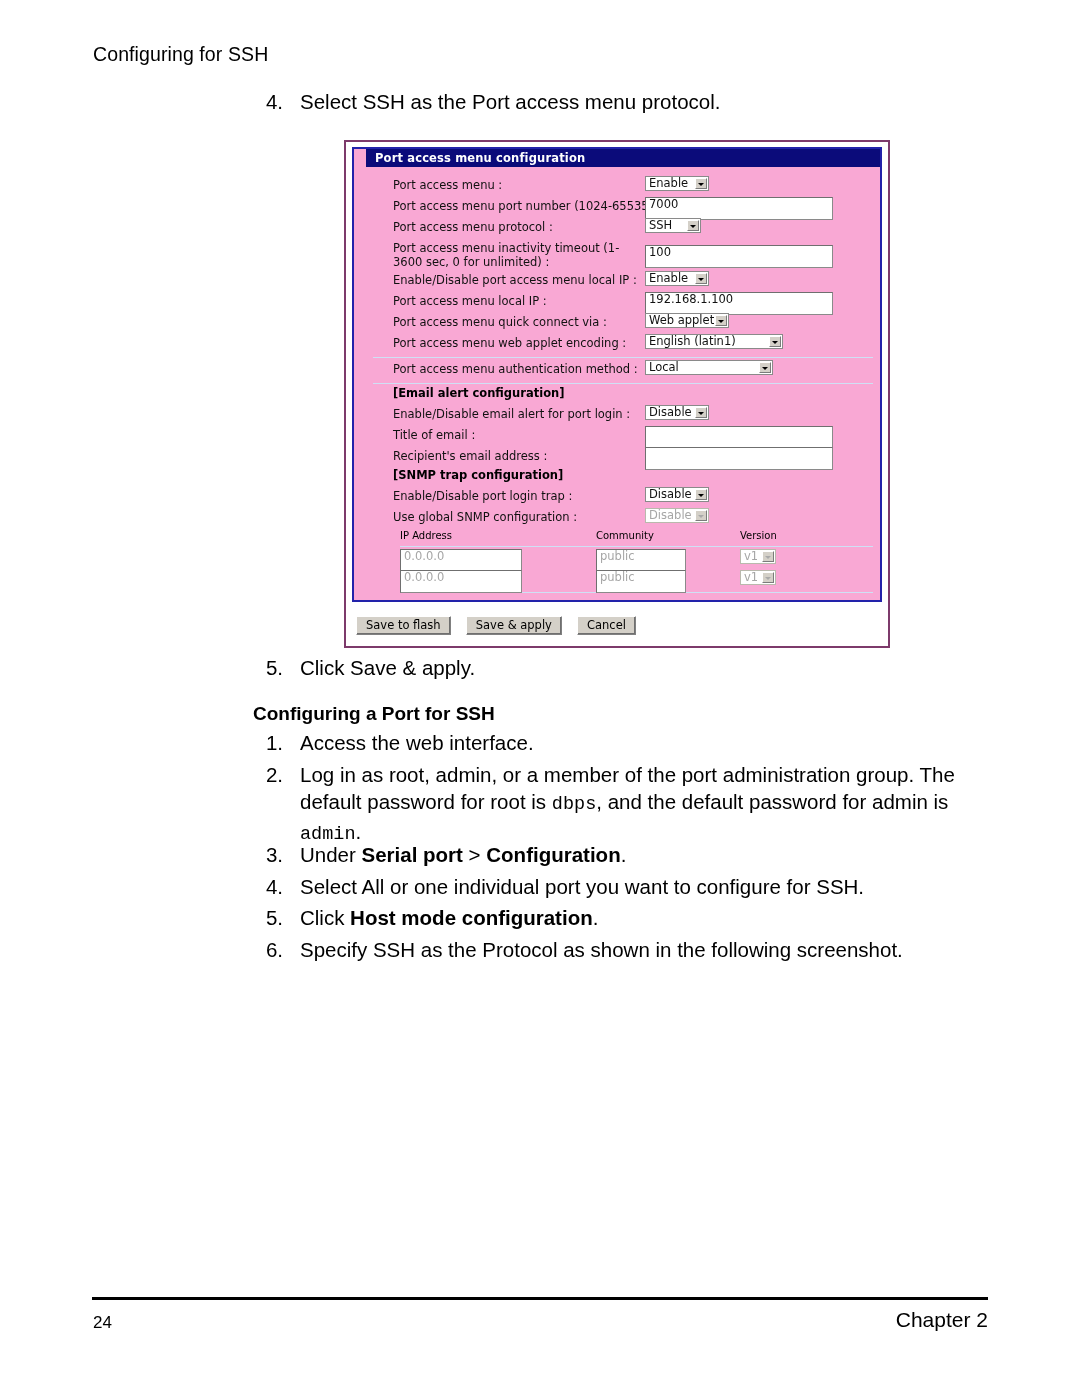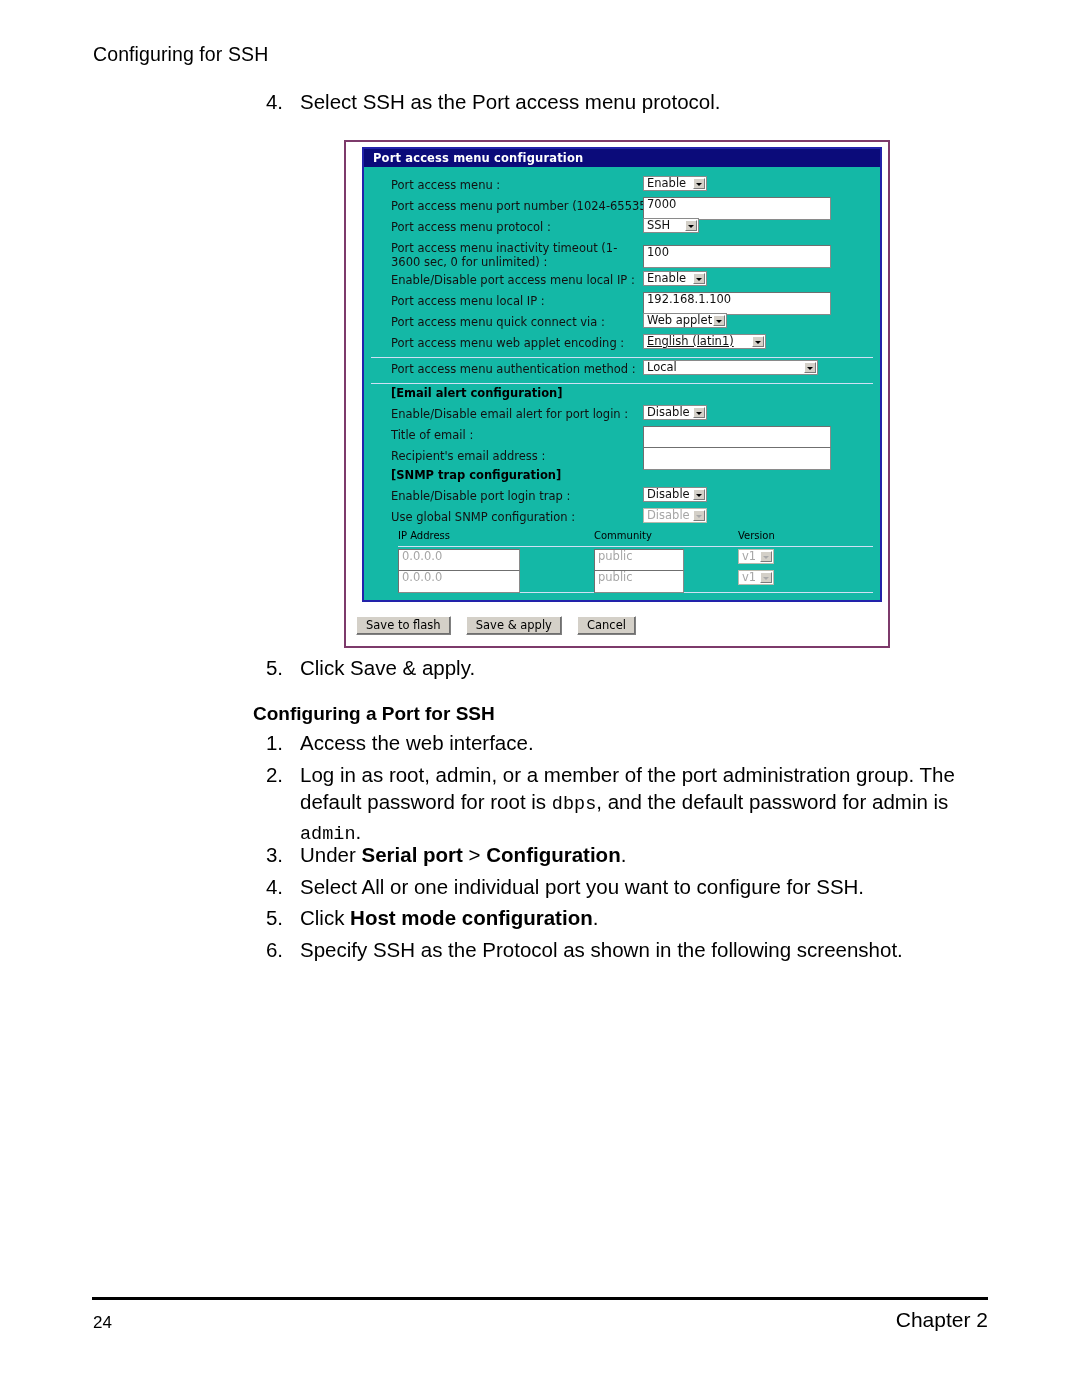--- a/index.html
+++ b/index.html
@@ -89,27 +89,28 @@
     top: 140px;
     width: 546px;
     height: 508px;
     background: #ffffff;
     border: 2px solid #7d3a6b;
     box-sizing: border-box;
     font-family: "DejaVu Sans", sans-serif;
   }
   .shot-inner {
     position: absolute;
-    left: 16px;
+    left: 6px;
     top: 5px;
     right: 6px;
     height: 455px;
     border: 2px solid #2222aa;
     box-sizing: border-box;
-    background: #14b8a6;
+    background: #f9a8d4;
+    padding-left: 12px;
   }
   .titlebar {
     height: 18px;
     background: #0b0b7a;
     color: #ffffff;
     font-size: 11.5px;
     font-weight: bold;
     line-height: 18px;
     padding-left: 9px;
     box-sizing: border-box;
@@ -335,33 +336,33 @@
             <span class="sel" style="width:84px;">
               <span>Web applet</span>
               <span class="arrow"></span>
             </span>
           </span>
         </div>
 
         <div class="frow">
           <span class="lbl">Port access menu web applet encoding :</span>
           <span class="ctl">
-            <span class="sel" style="width:123px;text-decoration:underline;">
+            <span class="sel" style="width:138px;">
               <span>English (latin1)</span>
               <span class="arrow"></span>
             </span>
           </span>
         </div>
 
         <div class="sep"></div>
 
         <div class="frow">
           <span class="lbl">Port access menu authentication method :</span>
           <span class="ctl">
-            <span class="sel" style="width:175px;">
+            <span class="sel" style="width:128px;">
               <span>Local</span>
               <span class="arrow"></span>
             </span>
           </span>
         </div>
 
         <div class="sep"></div>
 
         <div class="grp">[Email alert configuration]</div>
 

